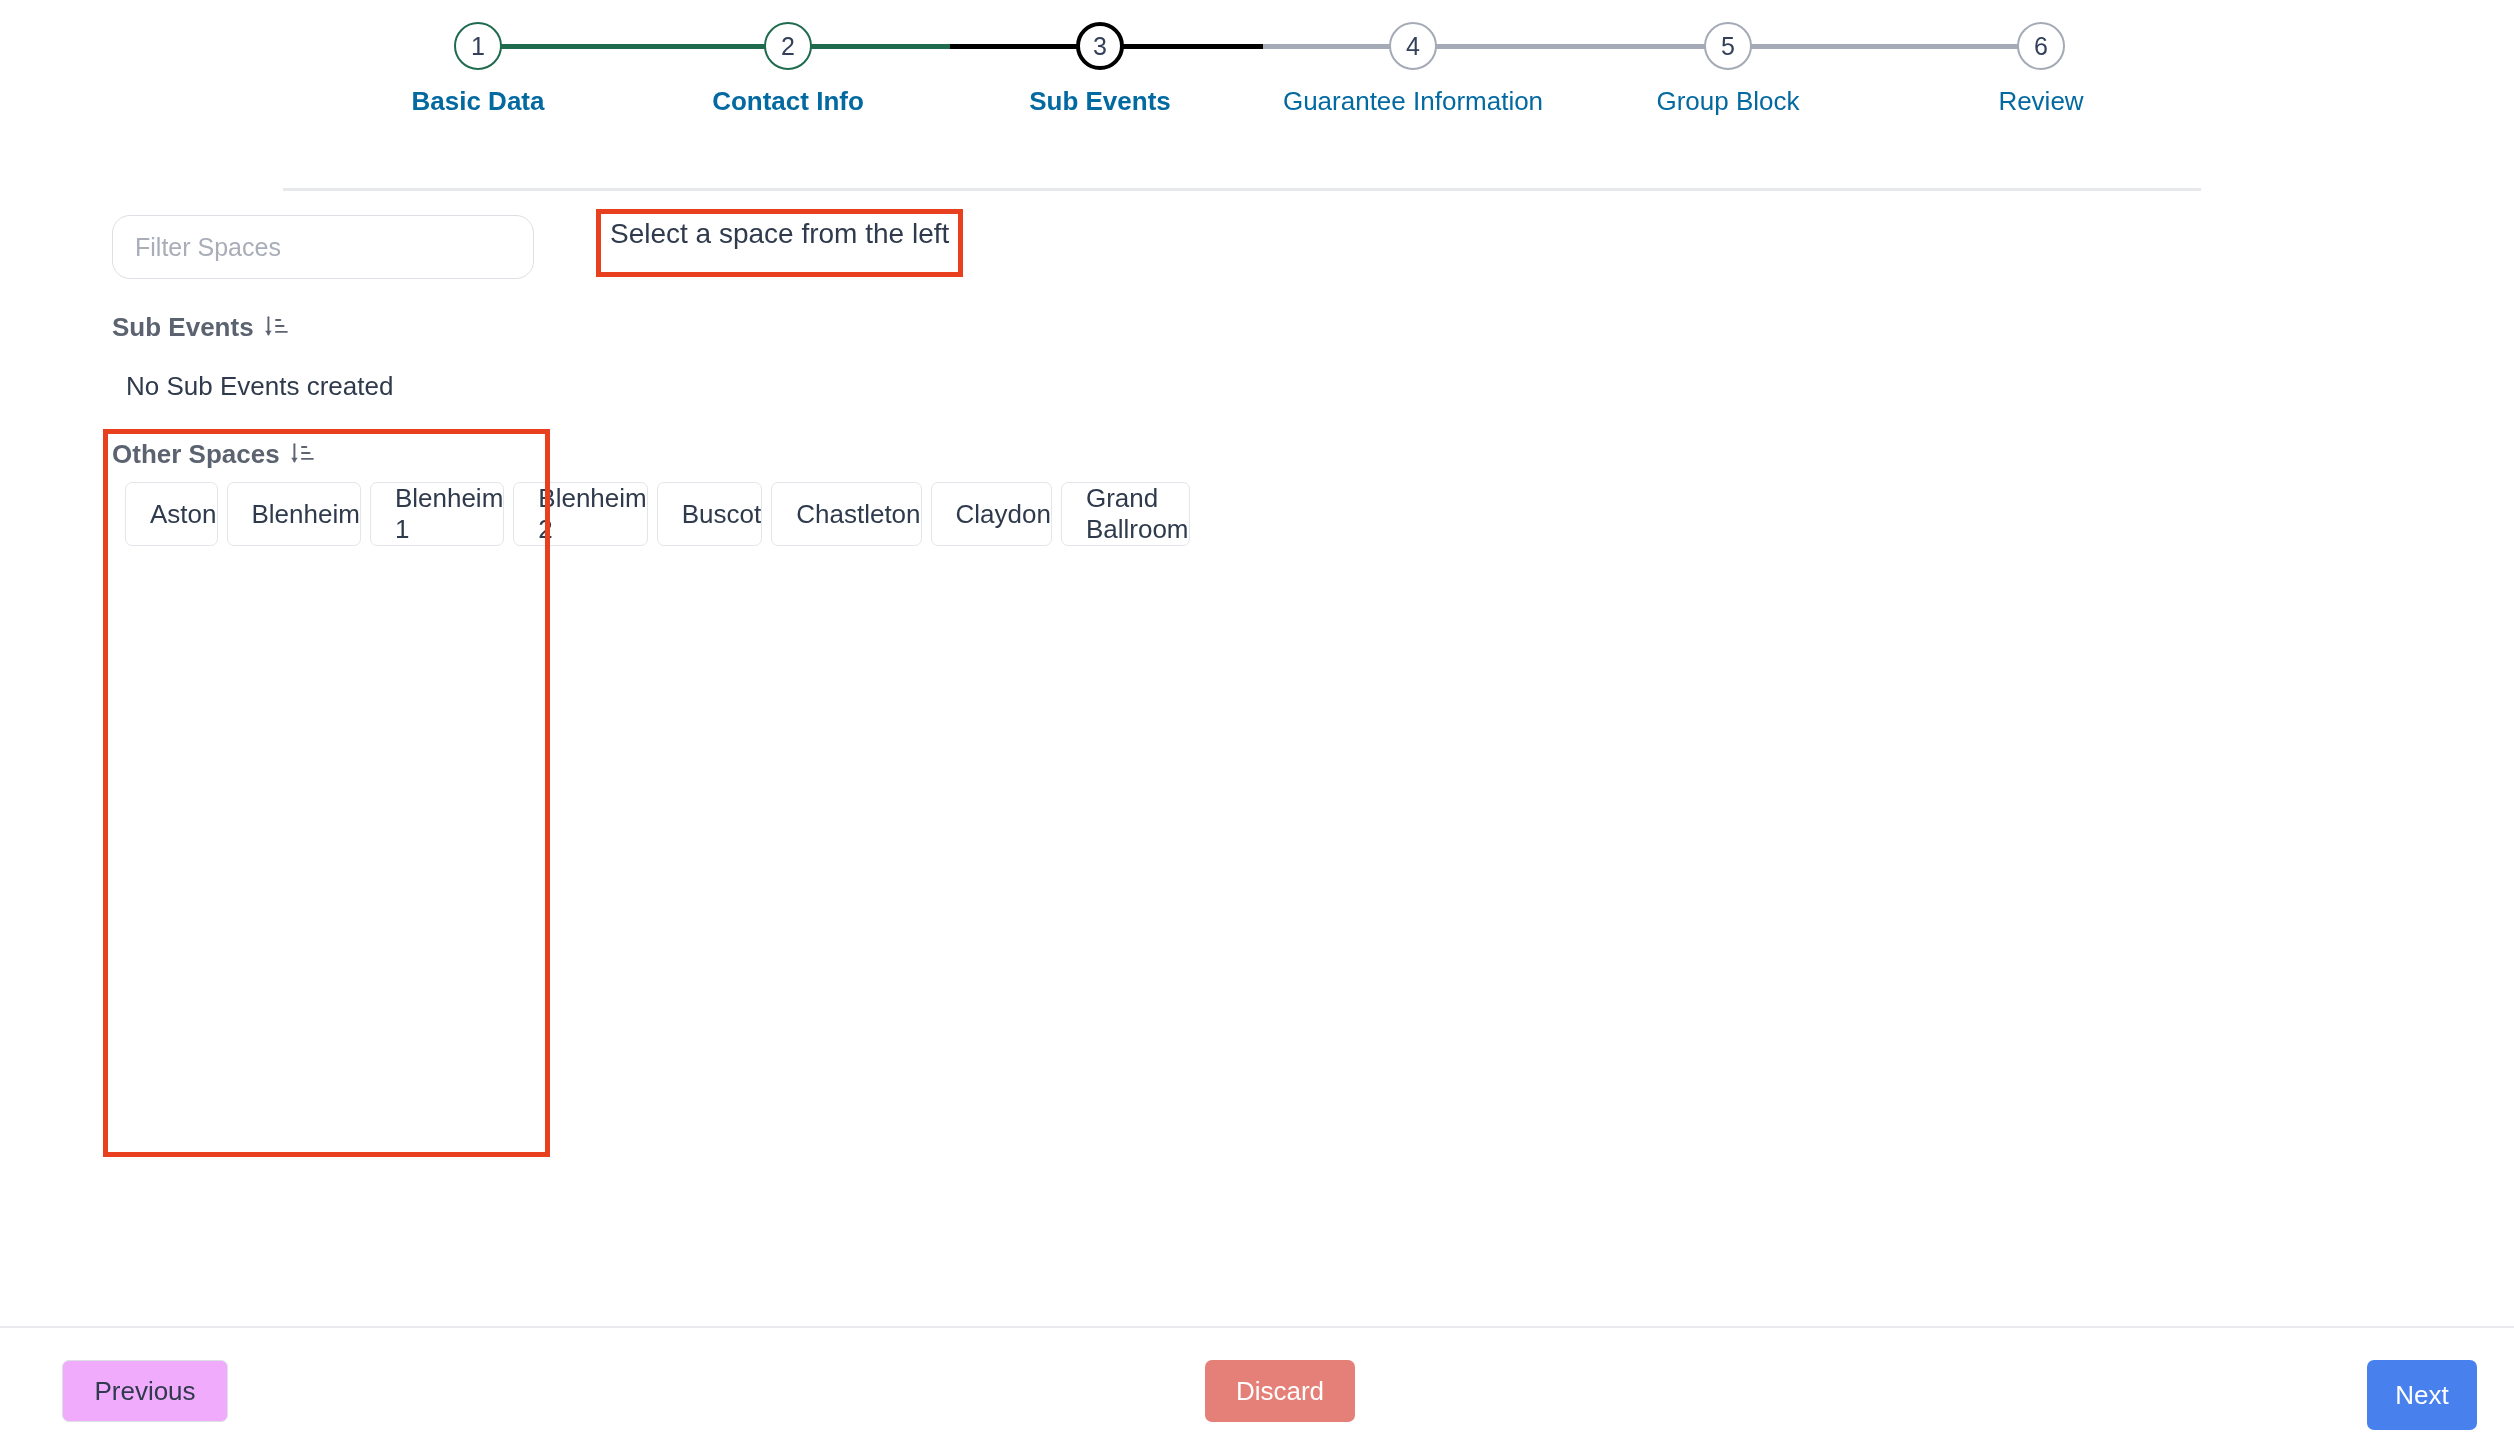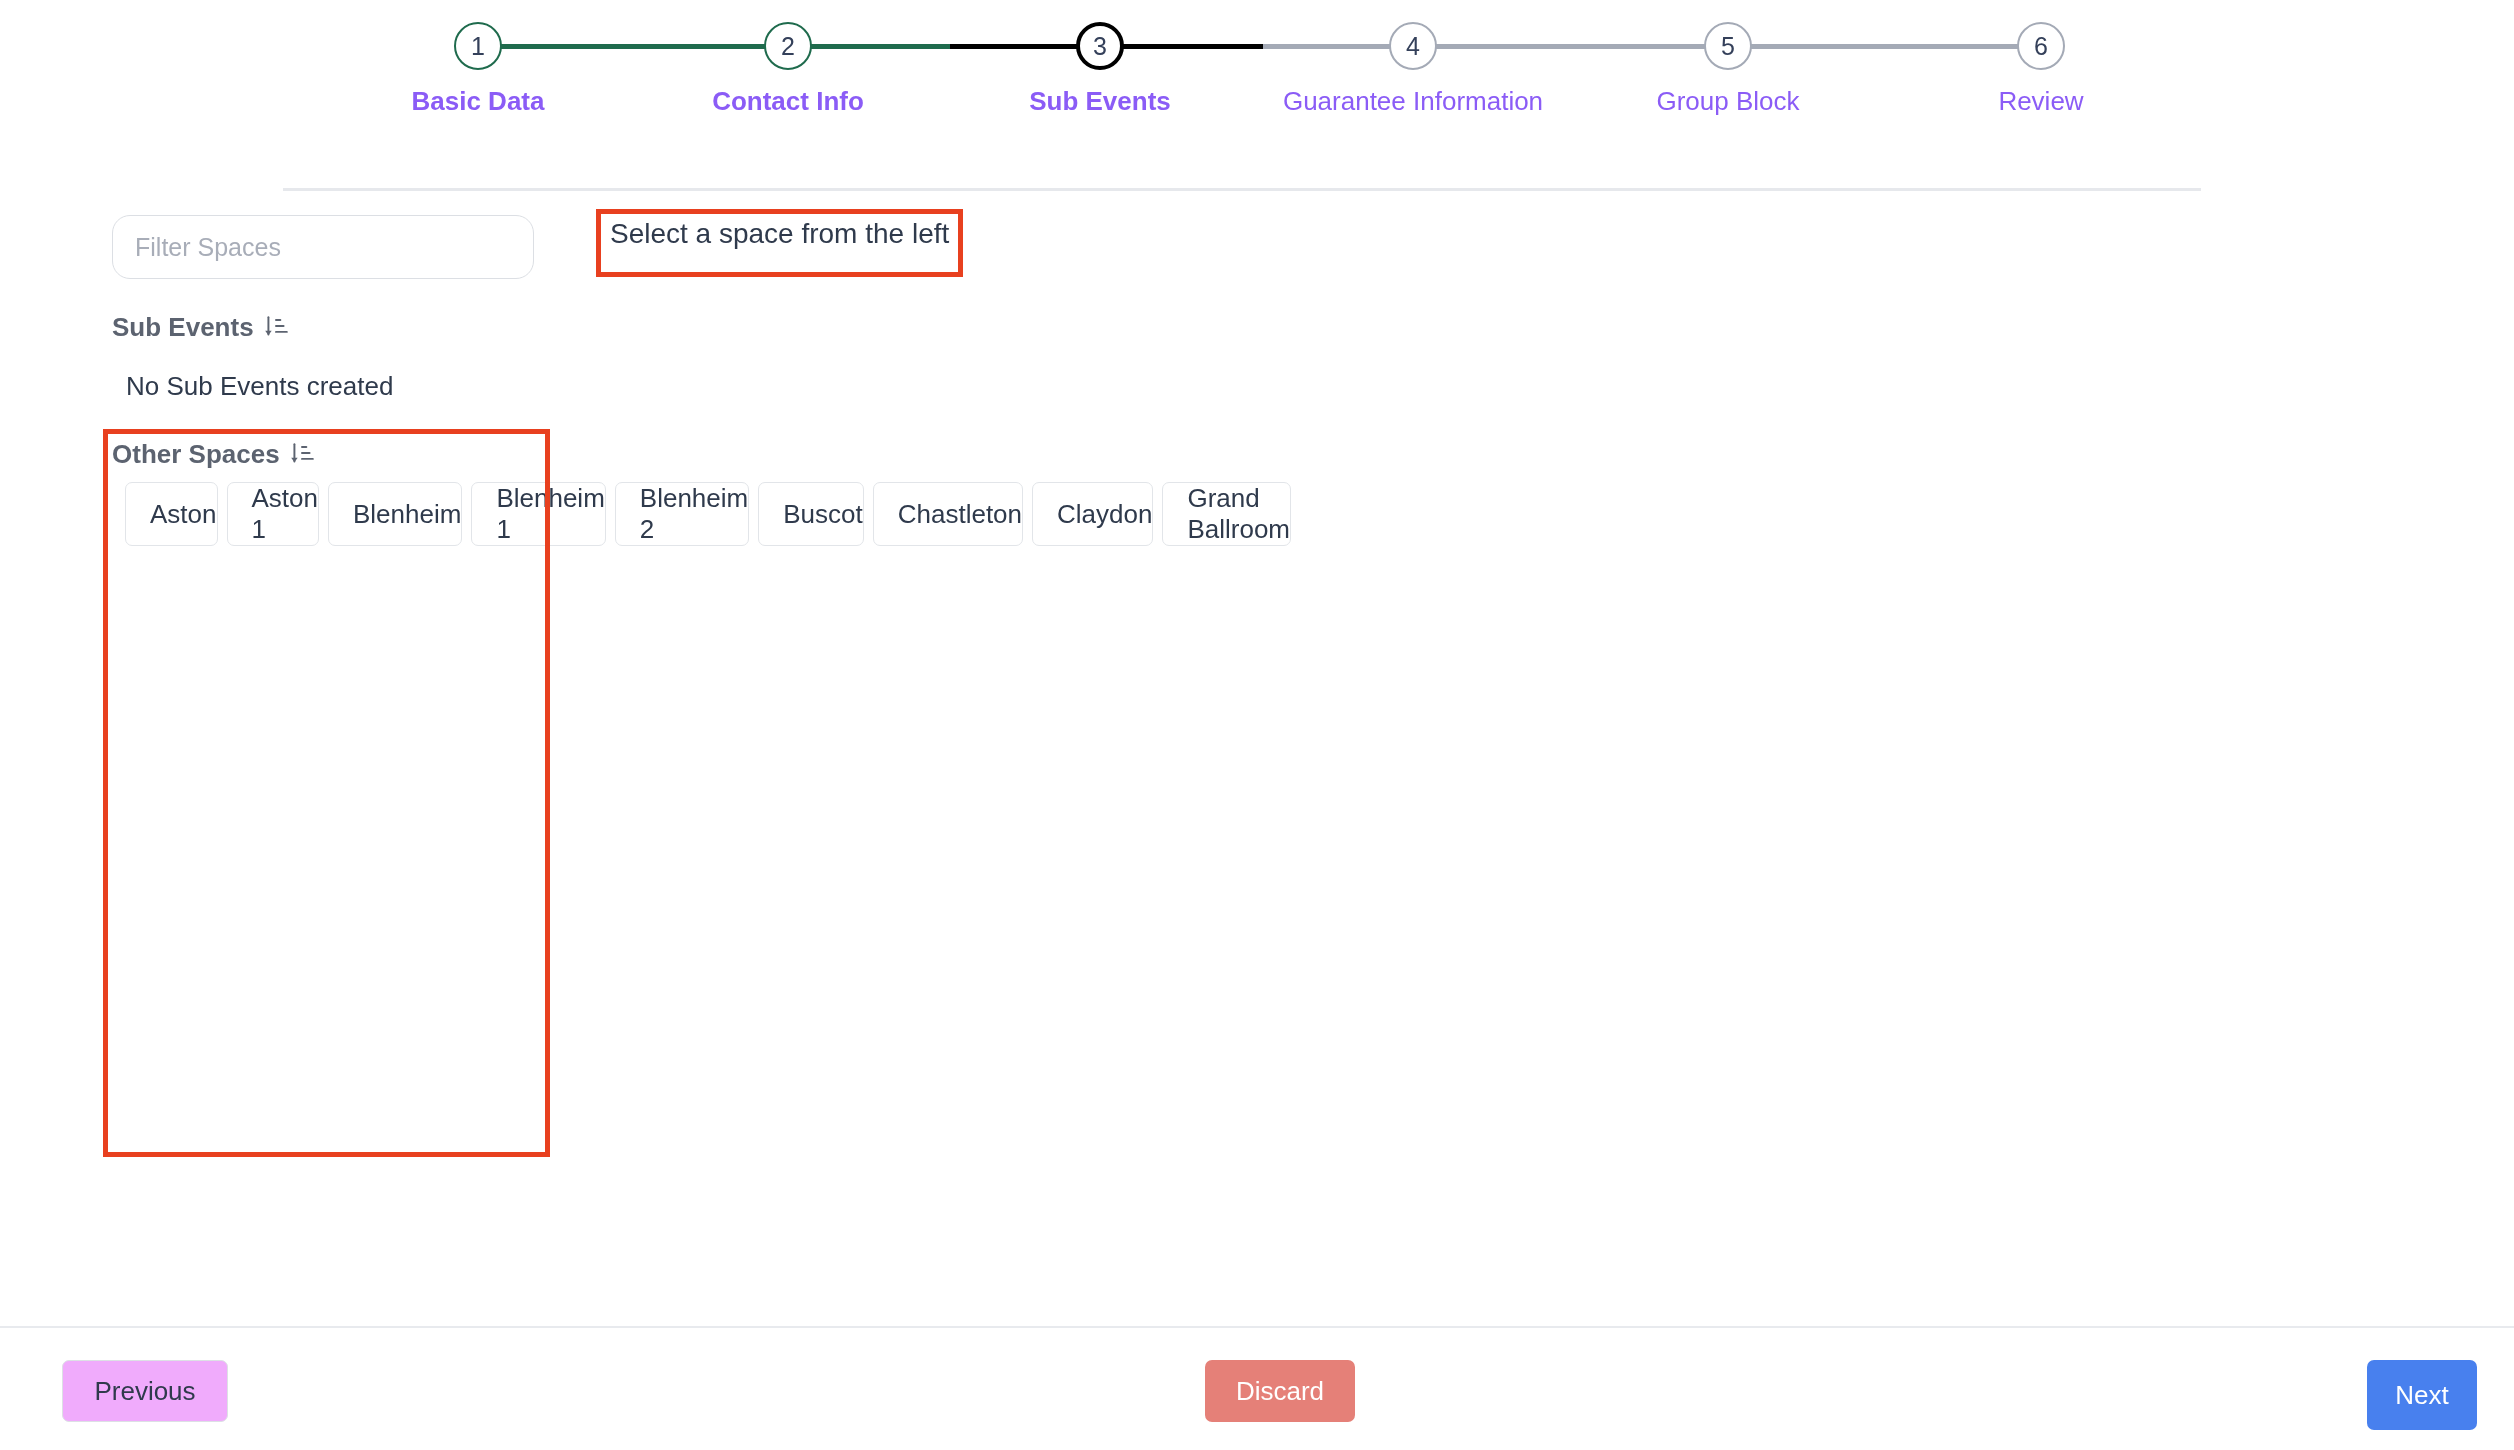--- a/index.html
+++ b/index.html
@@ -62,21 +62,21 @@
   .step-circle.done { border-color: #1f6b4d; }
   .step-circle.active {
     border-color: #000000;
     border-width: 4px;
     font-weight: 500;
   }
   .step-label {
     margin-top: 18px;
     font-size: 26px;
     white-space: nowrap;
-    color: #8b5cf6;
+    color: #0369a1;
     line-height: 1;
   }
   .step-label.strong { font-weight: bold; }
 
   .connector {
     position: absolute;
     top: 22px;
     height: 5px;
     z-index: 1;
   }
@@ -287,21 +287,20 @@
           <path d="M2 15.5 L5 19.5 L8 15.5" fill="#5c6370" stroke="none"></path>
           <path d="M12 5.5 H16"></path>
           <path d="M12 11 H19"></path>
           <path d="M12 16.5 H22"></path>
         </svg>
       </span>
     </div>
 
     <div class="space-list" id="space-list">
         <div class="space-item">Aston</div>
-        <div class="space-item">Aston 1</div>
         <div class="space-item">Blenheim</div>
         <div class="space-item">Blenheim 1</div>
         <div class="space-item">Blenheim 2</div>
         <div class="space-item">Buscot</div>
         <div class="space-item">Chastleton</div>
         <div class="space-item">Claydon</div>
         <div class="space-item">Grand Ballroom</div>
       </div>
   </div>
 

